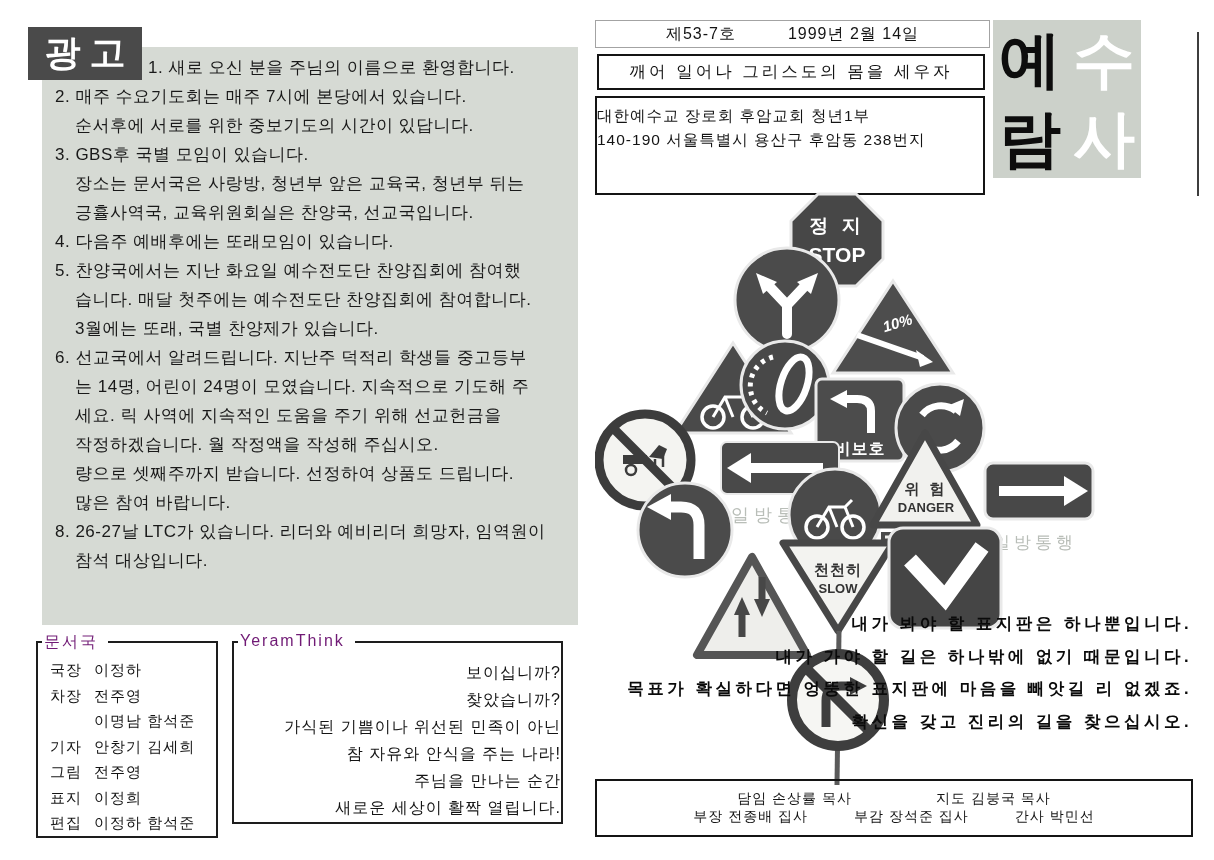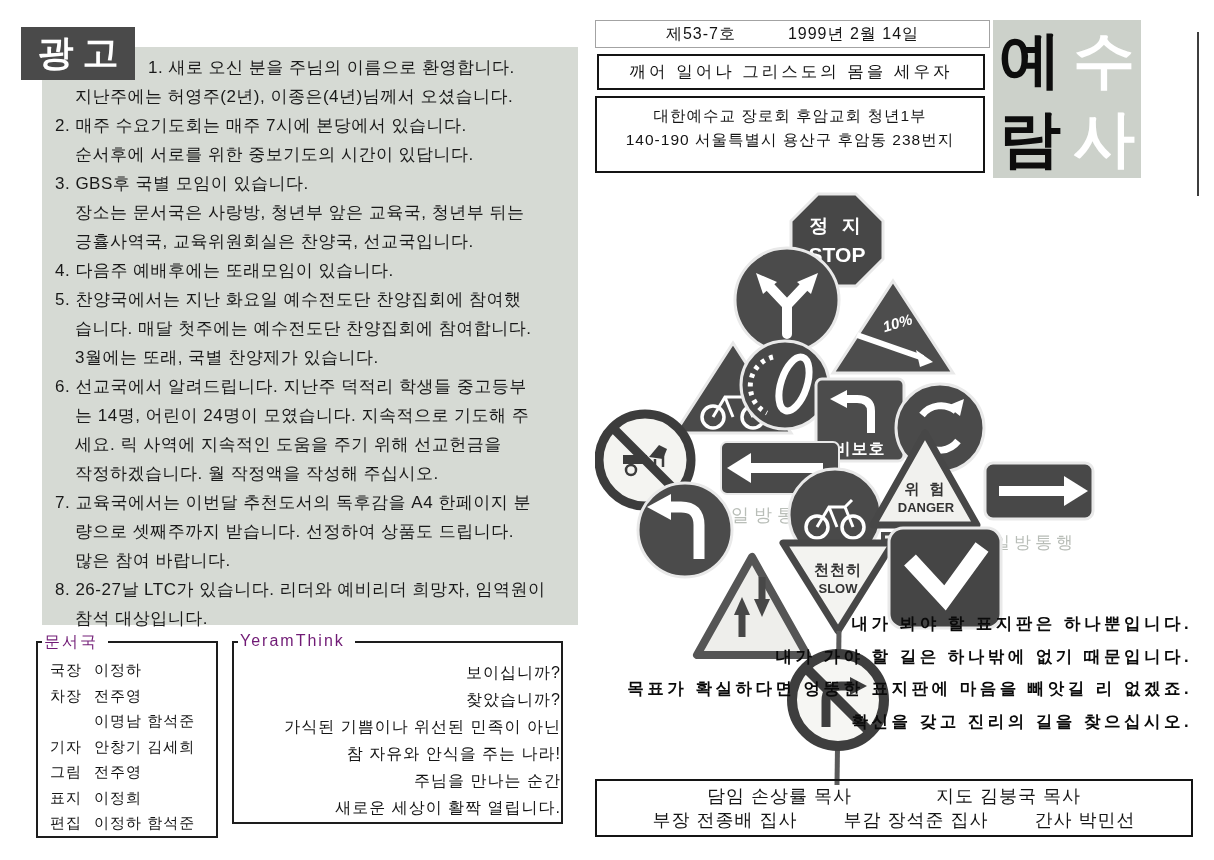--- a/index.html
+++ b/index.html
@@ -10,21 +10,21 @@
   
   .ad-panel{
     position:absolute;left:42px;top:47px;width:536px;height:578px;
     background:#d6dad4;box-sizing:border-box;padding-top:6px;
   }
   .ann-line{font-size:17px;line-height:29px;white-space:nowrap;letter-spacing:.5px;color:#191919;}
   .ind-first{padding-left:106px;}
   .ind-num{padding-left:13px;}
   .ind-cont{padding-left:33px;}
   .ad-badge{
-    position:absolute;left:21px;top:27px;width:114px;height:53px;
+    position:absolute;left:28px;top:27px;width:114px;height:53px;
     background:#4a4a4a;color:#ffffff;display:flex;align-items:center;justify-content:center;
     font-size:36px;font-weight:bold;letter-spacing:9px;text-indent:9px;z-index:2;
   }
   .framed-box{
     position:absolute;border:2px solid #1d1d1d;background:#ffffff;box-sizing:border-box;
   }
   .framed-box .legend{
     position:absolute;top:-11px;left:4px;background:#ffffff;padding:0 10px 0 2px;
     font-size:16px;letter-spacing:2px;color:#701a75;
   }
@@ -39,22 +39,22 @@
     position:absolute;left:595px;top:20px;width:395px;height:28px;
     border:1px solid #a3a3a3;box-sizing:border-box;display:flex;align-items:center;
     justify-content:center;gap:52px;font-size:16px;letter-spacing:1px;
   }
   .slogan-box{
     position:absolute;left:597px;top:54px;width:388px;height:36px;
     border:2px solid #141414;box-sizing:border-box;display:flex;align-items:center;justify-content:center;
     font-size:16.5px;letter-spacing:3px;
   }
   .org-box{
-    position:absolute;left:595px;top:96px;width:390px;height:77px;
-    border:2px solid #141414;box-sizing:border-box;text-align:center;padding-top:6px;
+    position:absolute;left:595px;top:96px;width:390px;height:99px;
+    border:2px solid #141414;box-sizing:border-box;padding-top:6px;
   }
   .org-line{font-size:15.5px;line-height:23.5px;letter-spacing:1px;white-space:nowrap;}
   .masthead{
     position:absolute;left:993px;top:20px;width:148px;height:158px;background:#ccd1ca;
     display:grid;grid-template-columns:74px 74px;grid-template-rows:79px 79px;z-index:2;
   }
   .mh-char{
     display:flex;align-items:center;justify-content:center;
     font-family:"Liberation Serif",serif;font-weight:bold;font-size:62px;line-height:1;
   }
@@ -70,45 +70,43 @@
   }
   .msg-line{
     font-size:16.5px;font-weight:bold;letter-spacing:3.5px;line-height:32.5px;
     white-space:nowrap;color:#0a0a0a;
   }
   .footer-box{
     position:absolute;left:595px;top:779px;width:598px;height:58px;
     border:2px solid #141414;box-sizing:border-box;z-index:2;background:transparent;
     display:flex;flex-direction:column;justify-content:center;gap:2px;
   }
-  .footer-row{display:flex;justify-content:center;font-size:18px;letter-spacing:1px;white-space:nowrap;}
+  .footer-row{display:flex;justify-content:center;font-size:14px;letter-spacing:1px;white-space:nowrap;}
   .footer-row.r1{gap:84px;}
   .footer-row.r2{gap:46px;}
 </style>
 </head>
 <body>
 
 <div class="ad-panel">
   <div id="announcements">
       <div class="ann-line ind-first">1. 새로 오신 분을 주님의 이름으로 환영합니다.</div>
-      <div class="ann-line ind-cont">지난주에는 허영주(2년), 이종은(4년)님께서 오셨습니다.</div>
       <div class="ann-line ind-num">2. 매주 수요기도회는 매주 7시에 본당에서 있습니다.</div>
       <div class="ann-line ind-cont">순서후에 서로를 위한 중보기도의 시간이 있답니다.</div>
       <div class="ann-line ind-num">3. GBS후 국별 모임이 있습니다.</div>
       <div class="ann-line ind-cont">장소는 문서국은 사랑방, 청년부 앞은 교육국, 청년부 뒤는</div>
       <div class="ann-line ind-cont">긍휼사역국, 교육위원회실은 찬양국, 선교국입니다.</div>
       <div class="ann-line ind-num">4. 다음주 예배후에는 또래모임이 있습니다.</div>
       <div class="ann-line ind-num">5. 찬양국에서는 지난 화요일 예수전도단 찬양집회에 참여했</div>
       <div class="ann-line ind-cont">습니다. 매달 첫주에는 예수전도단 찬양집회에 참여합니다.</div>
       <div class="ann-line ind-cont">3월에는 또래, 국별 찬양제가 있습니다.</div>
       <div class="ann-line ind-num">6. 선교국에서 알려드립니다. 지난주 덕적리 학생들 중고등부</div>
       <div class="ann-line ind-cont">는 14명, 어린이 24명이 모였습니다. 지속적으로 기도해 주</div>
       <div class="ann-line ind-cont">세요. 릭 사역에 지속적인 도움을 주기 위해 선교헌금을</div>
       <div class="ann-line ind-cont">작정하겠습니다. 월 작정액을 작성해 주십시오.</div>
-      <div class="ann-line ind-num">7. 교육국에서는 이번달 추천도서의 독후감을 A4 한페이지 분</div>
       <div class="ann-line ind-cont">량으로 셋째주까지 받습니다. 선정하여 상품도 드립니다.</div>
       <div class="ann-line ind-cont">많은 참여 바랍니다.</div>
       <div class="ann-line ind-num">8. 26-27날 LTC가 있습니다. 리더와 예비리더 희망자, 임역원이</div>
       <div class="ann-line ind-cont">참석 대상입니다.</div>
     </div>
 </div>
 <div class="ad-badge">광고</div>
 
 <div class="framed-box staff-box">
   <span class="legend">문서국</span>

